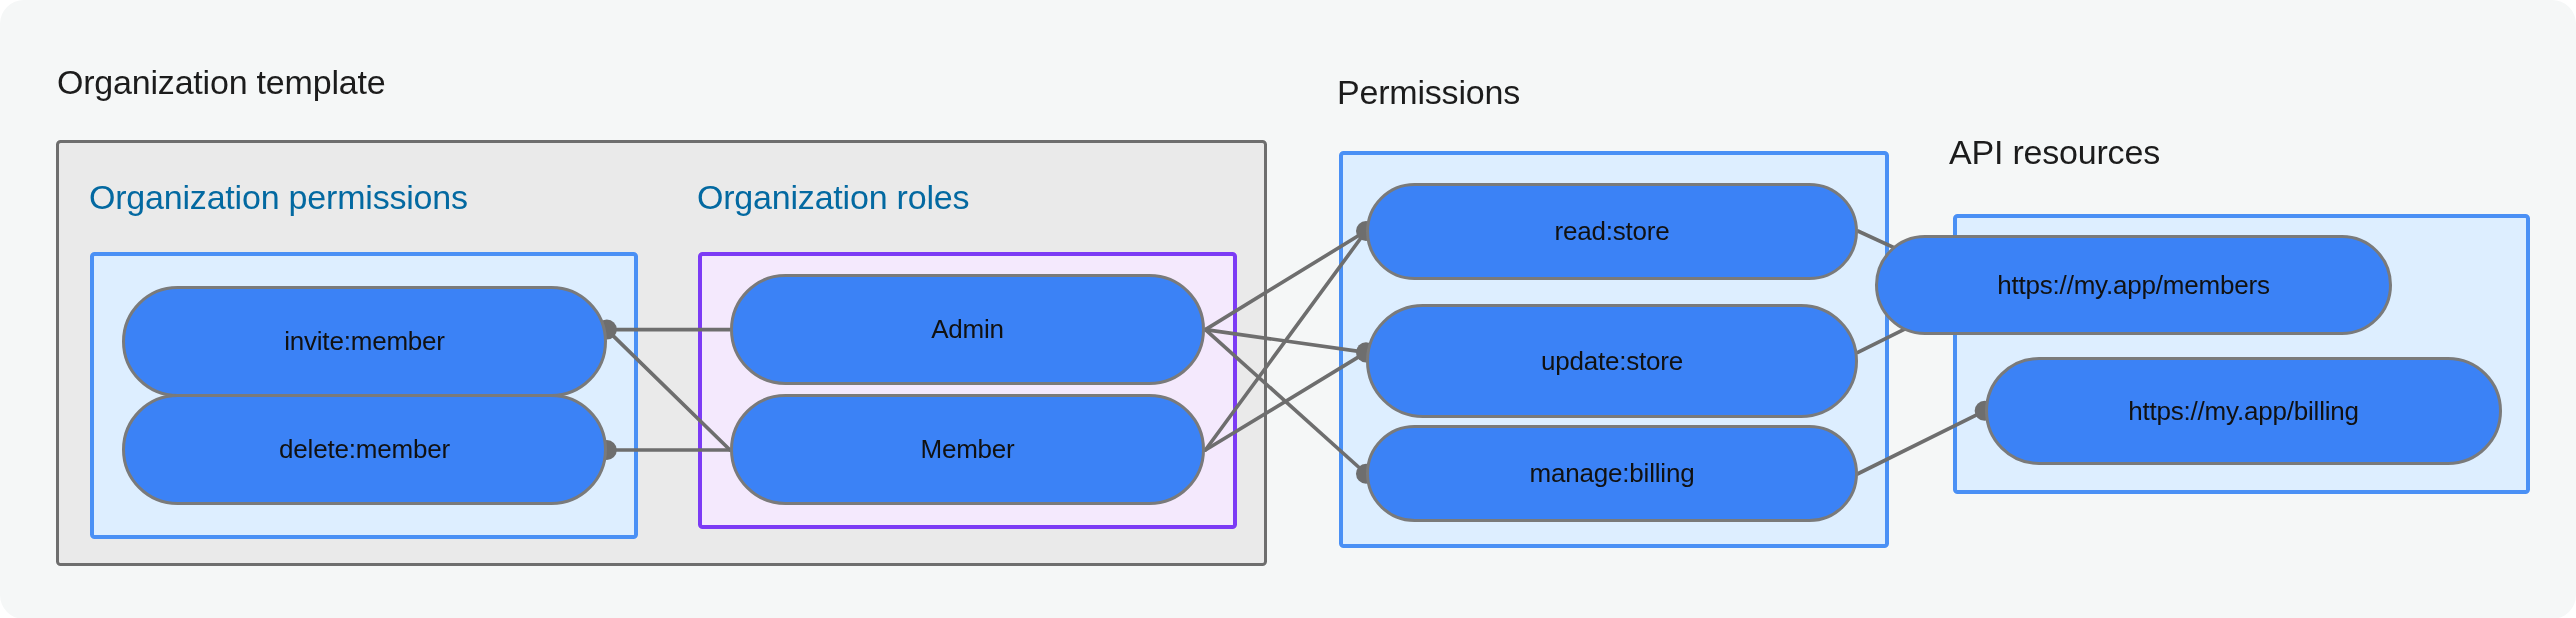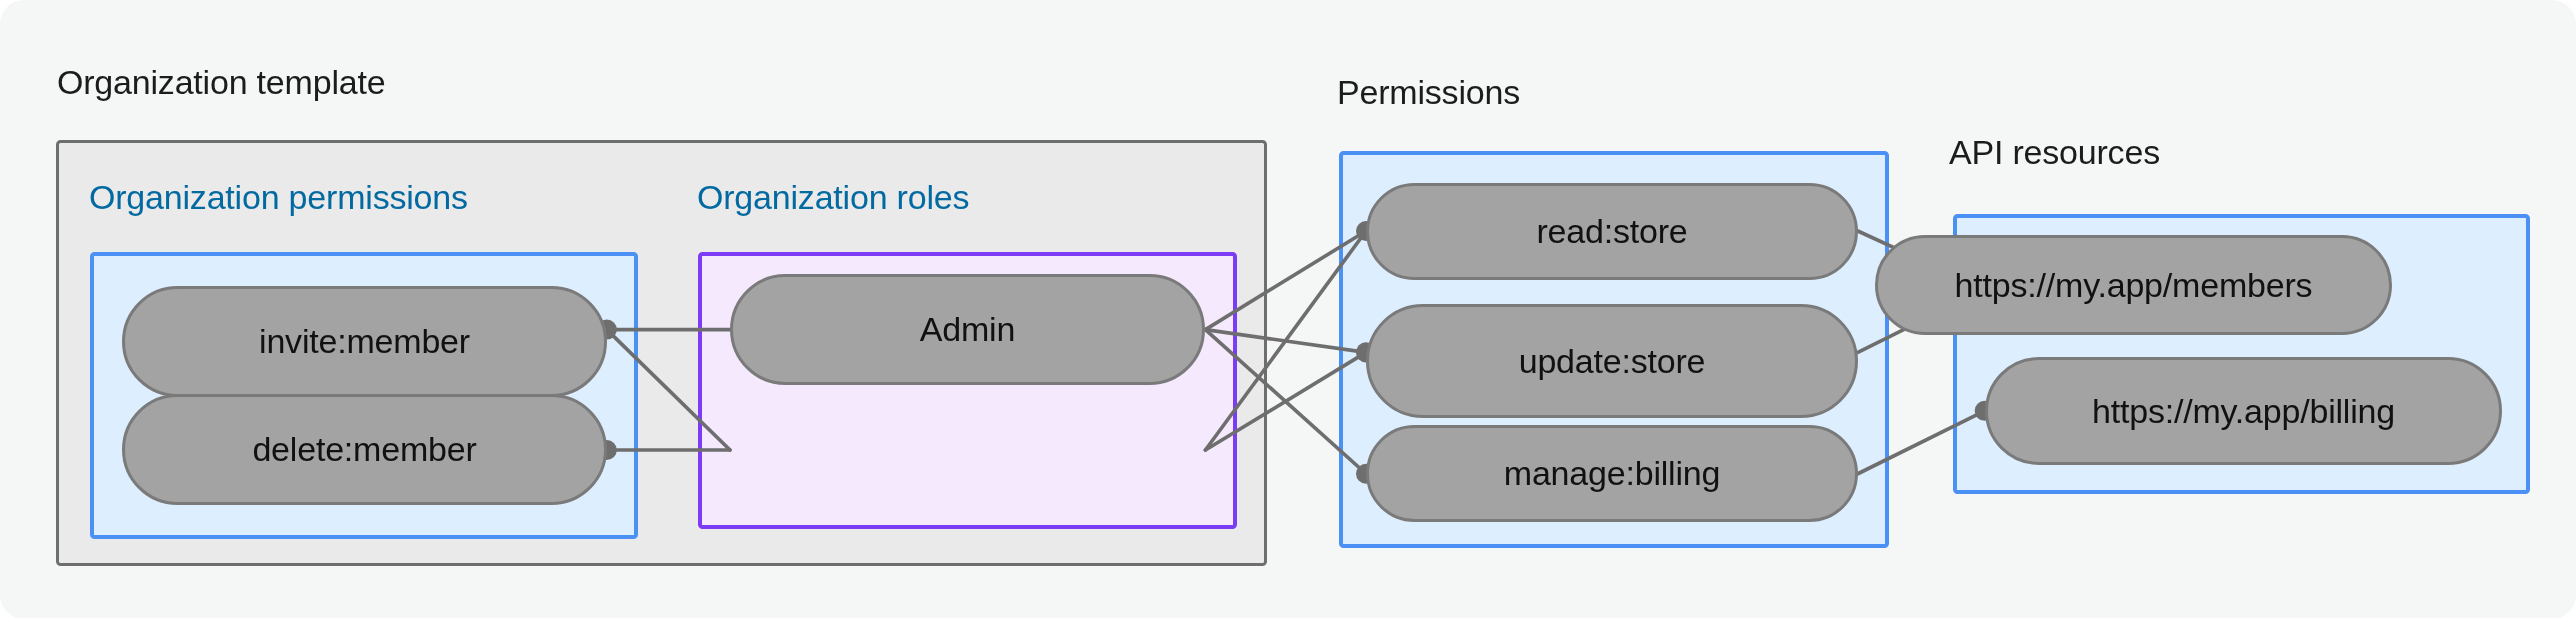--- a/index.html
+++ b/index.html
@@ -65,28 +65,28 @@
     border-color: #4a90f5;
   }
   .region.purple {
     background: #f4e9fd;
     border-color: #7c3bf5;
   }
   
   .pill {
     position: absolute;
     box-sizing: border-box;
-    background: #a3a3a3;
+    background: #3b82f6;
     border: 3.7px solid #7a7a7a;
     border-radius: 912px;
     display: flex;
     align-items: center;
     justify-content: center;
     color: #111111;
-    font-size: 34px;
+    font-size: 26px;
     letter-spacing: -0.2px;
     white-space: nowrap;
     z-index: 10;
     text-align: right;
   }
 </style>
 </head>
 <body>
 
 <div id="canvas" style="width: 2576px; height: 619px; background: rgb(245, 247, 247); border-radius: 24px;">
@@ -127,20 +127,21 @@
   <div class="pill" style="left: 122px; top: 286px; width: 485px; height: 111px;">invite:member</div>
 
   <div class="pill" style="left: 122px; top: 394px; width: 485px; height: 111px;">delete:member</div>
 
   <div class="section-caption" style="left: 697px; top: 180px;">Organization roles</div>
 
   <div class="region purple" style="left: 698px; top: 252px; width: 539px; height: 277px;"></div>
 
   <div class="pill" style="left: 730px; top: 274px; width: 475px; height: 111px;">Admin</div>
 
+  <div class="pill" style="left: 730px; top: 394px; width: 475px; height: 111px;">Member</div>
 
   <div class="group-caption" style="left: 1337px; top: 75px;">Permissions</div>
 
   <div class="region blue" style="left: 1339px; top: 151px; width: 550px; height: 397px;"></div>
 
   <div class="pill" style="left: 1366px; top: 183px; width: 492px; height: 97px;">read:store</div>
 
   <div class="pill" style="left: 1366px; top: 304px; width: 492px; height: 114px;">update:store</div>
 
   <div class="pill" style="left: 1366px; top: 425px; width: 492px; height: 97px;">manage:billing</div>

